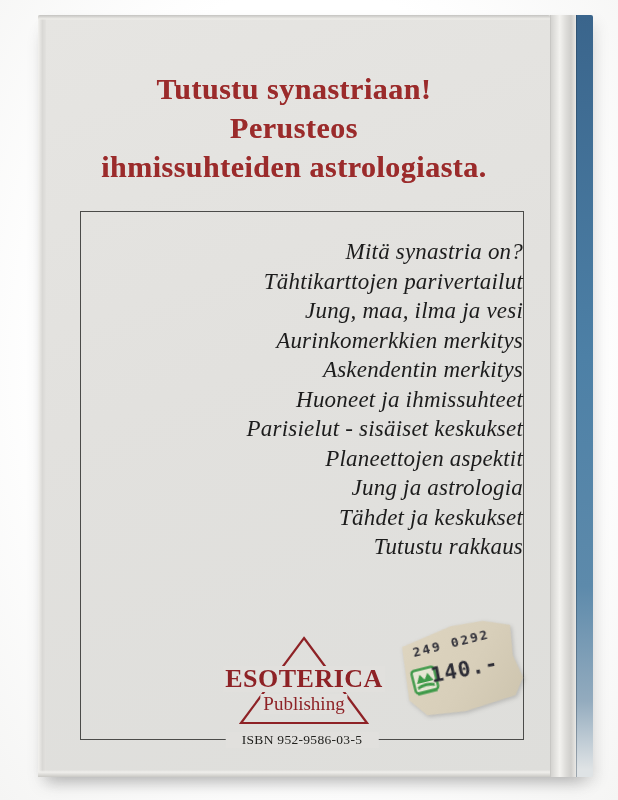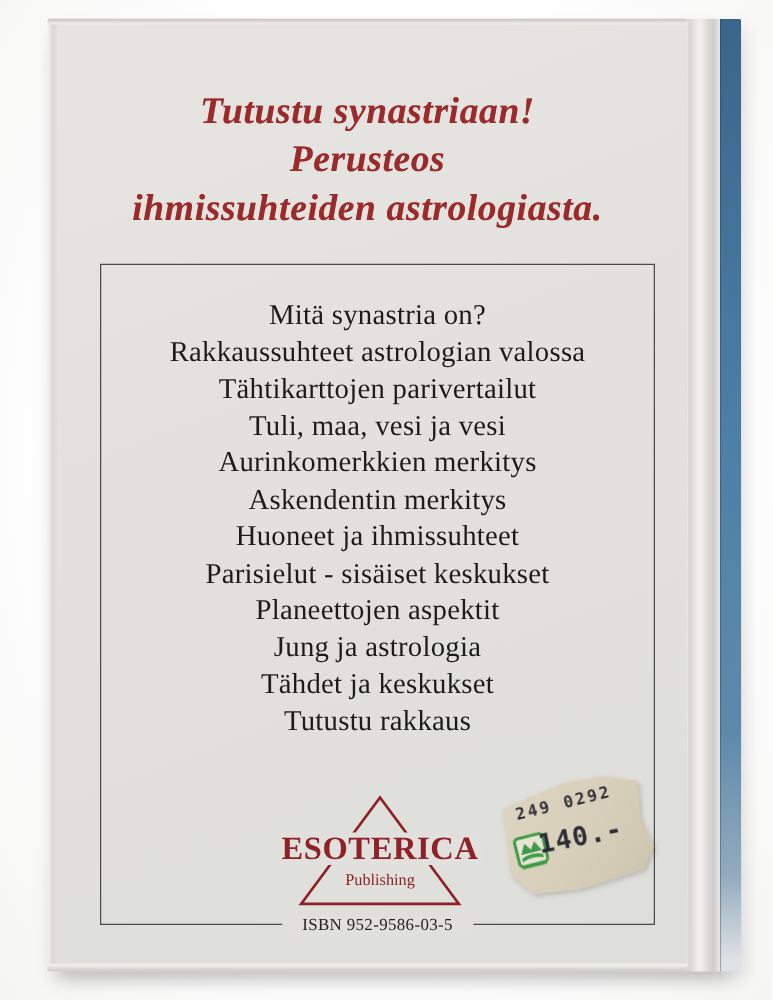--- a/index.html
+++ b/index.html
@@ -45,57 +45,58 @@
     position:absolute;left:538px;top:0;width:16px;height:100%;
     border-left:1px solid rgba(30,50,70,.35);
     background:linear-gradient(180deg,#3a658c 0%, #4d80a6 45%, #5d8aab 75%, #93abbe 90%, #dfe3e5 99%);
     border-radius:0 2px 2px 0;
   }
 
   
   .headline{
     position:absolute;left:0;top:54px;width:512px;
     text-align:center;color:#9b2b2b;
-    font-style:italic;font-weight:700;
+    font-weight:700;
     font-size:30px;line-height:39px;
     letter-spacing:.5px;
     text-shadow:0 0 .4px rgba(155,43,43,.6);
   }
 
   
   .topics-box{
     position:absolute;left:42px;top:196px;width:442px;height:527px;
     border:1px solid #4b4b49;
   }
   .topics{
     position:absolute;left:0;top:25px;width:100%;
-    text-align:center;color:#1c1c1c;
+    text-align:right;color:#1c1c1c;
     font-size:23px;line-height:29.5px;
     letter-spacing:.2px;
+    font-style:italic;
   }
   .isbn{
     position:absolute;left:50%;bottom:-9px;transform:translateX(-50%);
     background:#e1e0dd;padding:0 16px;white-space:nowrap;
     font-weight:400;font-size:13.5px;color:#22221f;letter-spacing:.3px;
   }
 
   
   .publisher{
     position:absolute;left:196px;top:620px;width:140px;height:92px;
   }
   .publisher svg{position:absolute;left:0;top:0;}
   .publisher-name{
     position:absolute;left:50%;top:31px;transform:translateX(-50%);
     background:#e1e0dd;padding:0 2px;white-space:nowrap;
     color:#8e2226;font-weight:700;font-size:26px;letter-spacing:.5px;line-height:26px;
   }
   .publisher-sub{
     position:absolute;left:50%;top:59px;transform:translateX(-50%);
     background:#e1e0dd;padding:0 3px;white-space:nowrap;
-    color:#8e2226;font-size:13px;line-height:20px;
+    color:#8e2226;font-size:19px;line-height:20px;
   }
 
   
   .sticker-wrap{
     position:absolute;left:365px;top:610px;width:116px;height:86px;
     transform:rotate(-14deg);
     filter:drop-shadow(1px 2px 2px rgba(0,0,0,.18));
   }
   .sticker{
     position:absolute;width:100%;height:100%;
@@ -126,23 +127,22 @@
 
       <div class="headline">
         <div>Tutustu synastriaan!</div>
         <div>Perusteos</div>
         <div>ihmissuhteiden astrologiasta.</div>
       </div>
 
       <div class="topics-box">
         <div class="topics">
           <div>Mitä synastria on?</div>
-          <div>Rakkaussuhteet astrologian valossa</div>
           <div>Tähtikarttojen parivertailut</div>
-          <div>Tuli, maa, vesi ja vesi</div>
+          <div>Jung, maa, ilma ja vesi</div>
           <div>Aurinkomerkkien merkitys</div>
           <div>Askendentin merkitys</div>
           <div>Huoneet ja ihmissuhteet</div>
           <div>Parisielut - sisäiset keskukset</div>
           <div>Planeettojen aspektit</div>
           <div>Jung ja astrologia</div>
           <div>Tähdet ja keskukset</div>
           <div>Tutustu rakkaus</div>
         </div>
         <div class="isbn">ISBN 952-9586-03-5</div>

